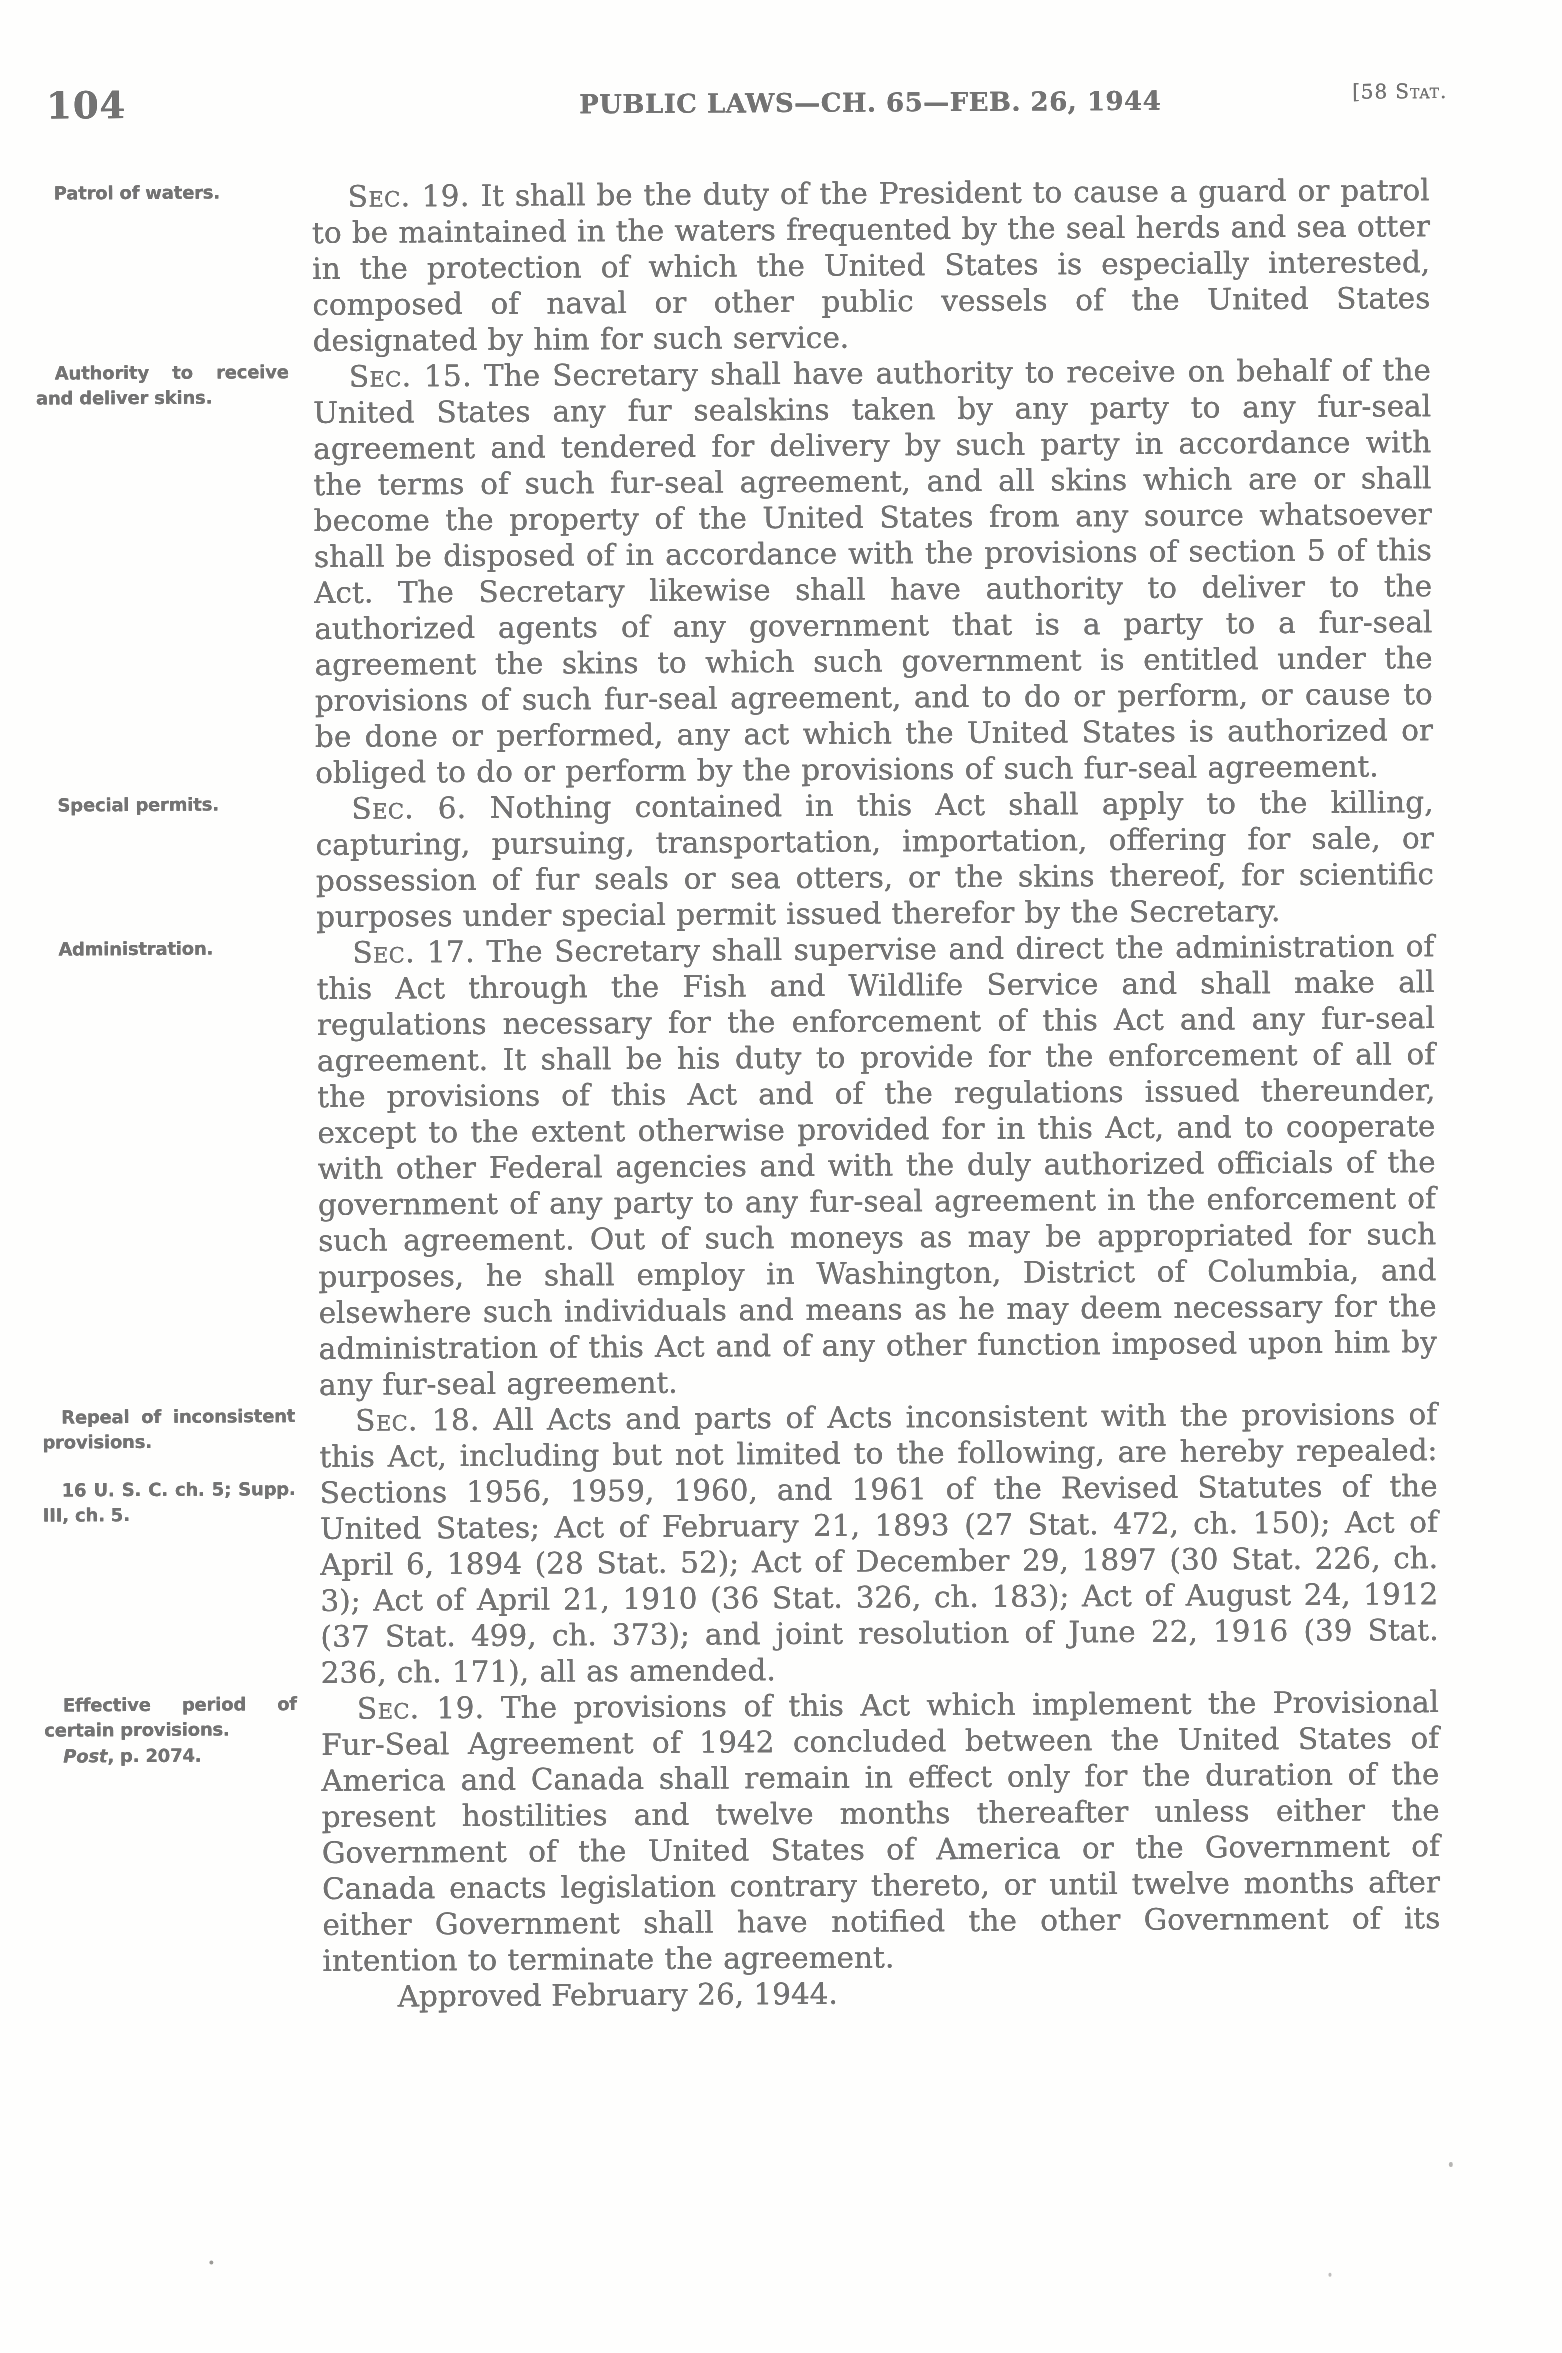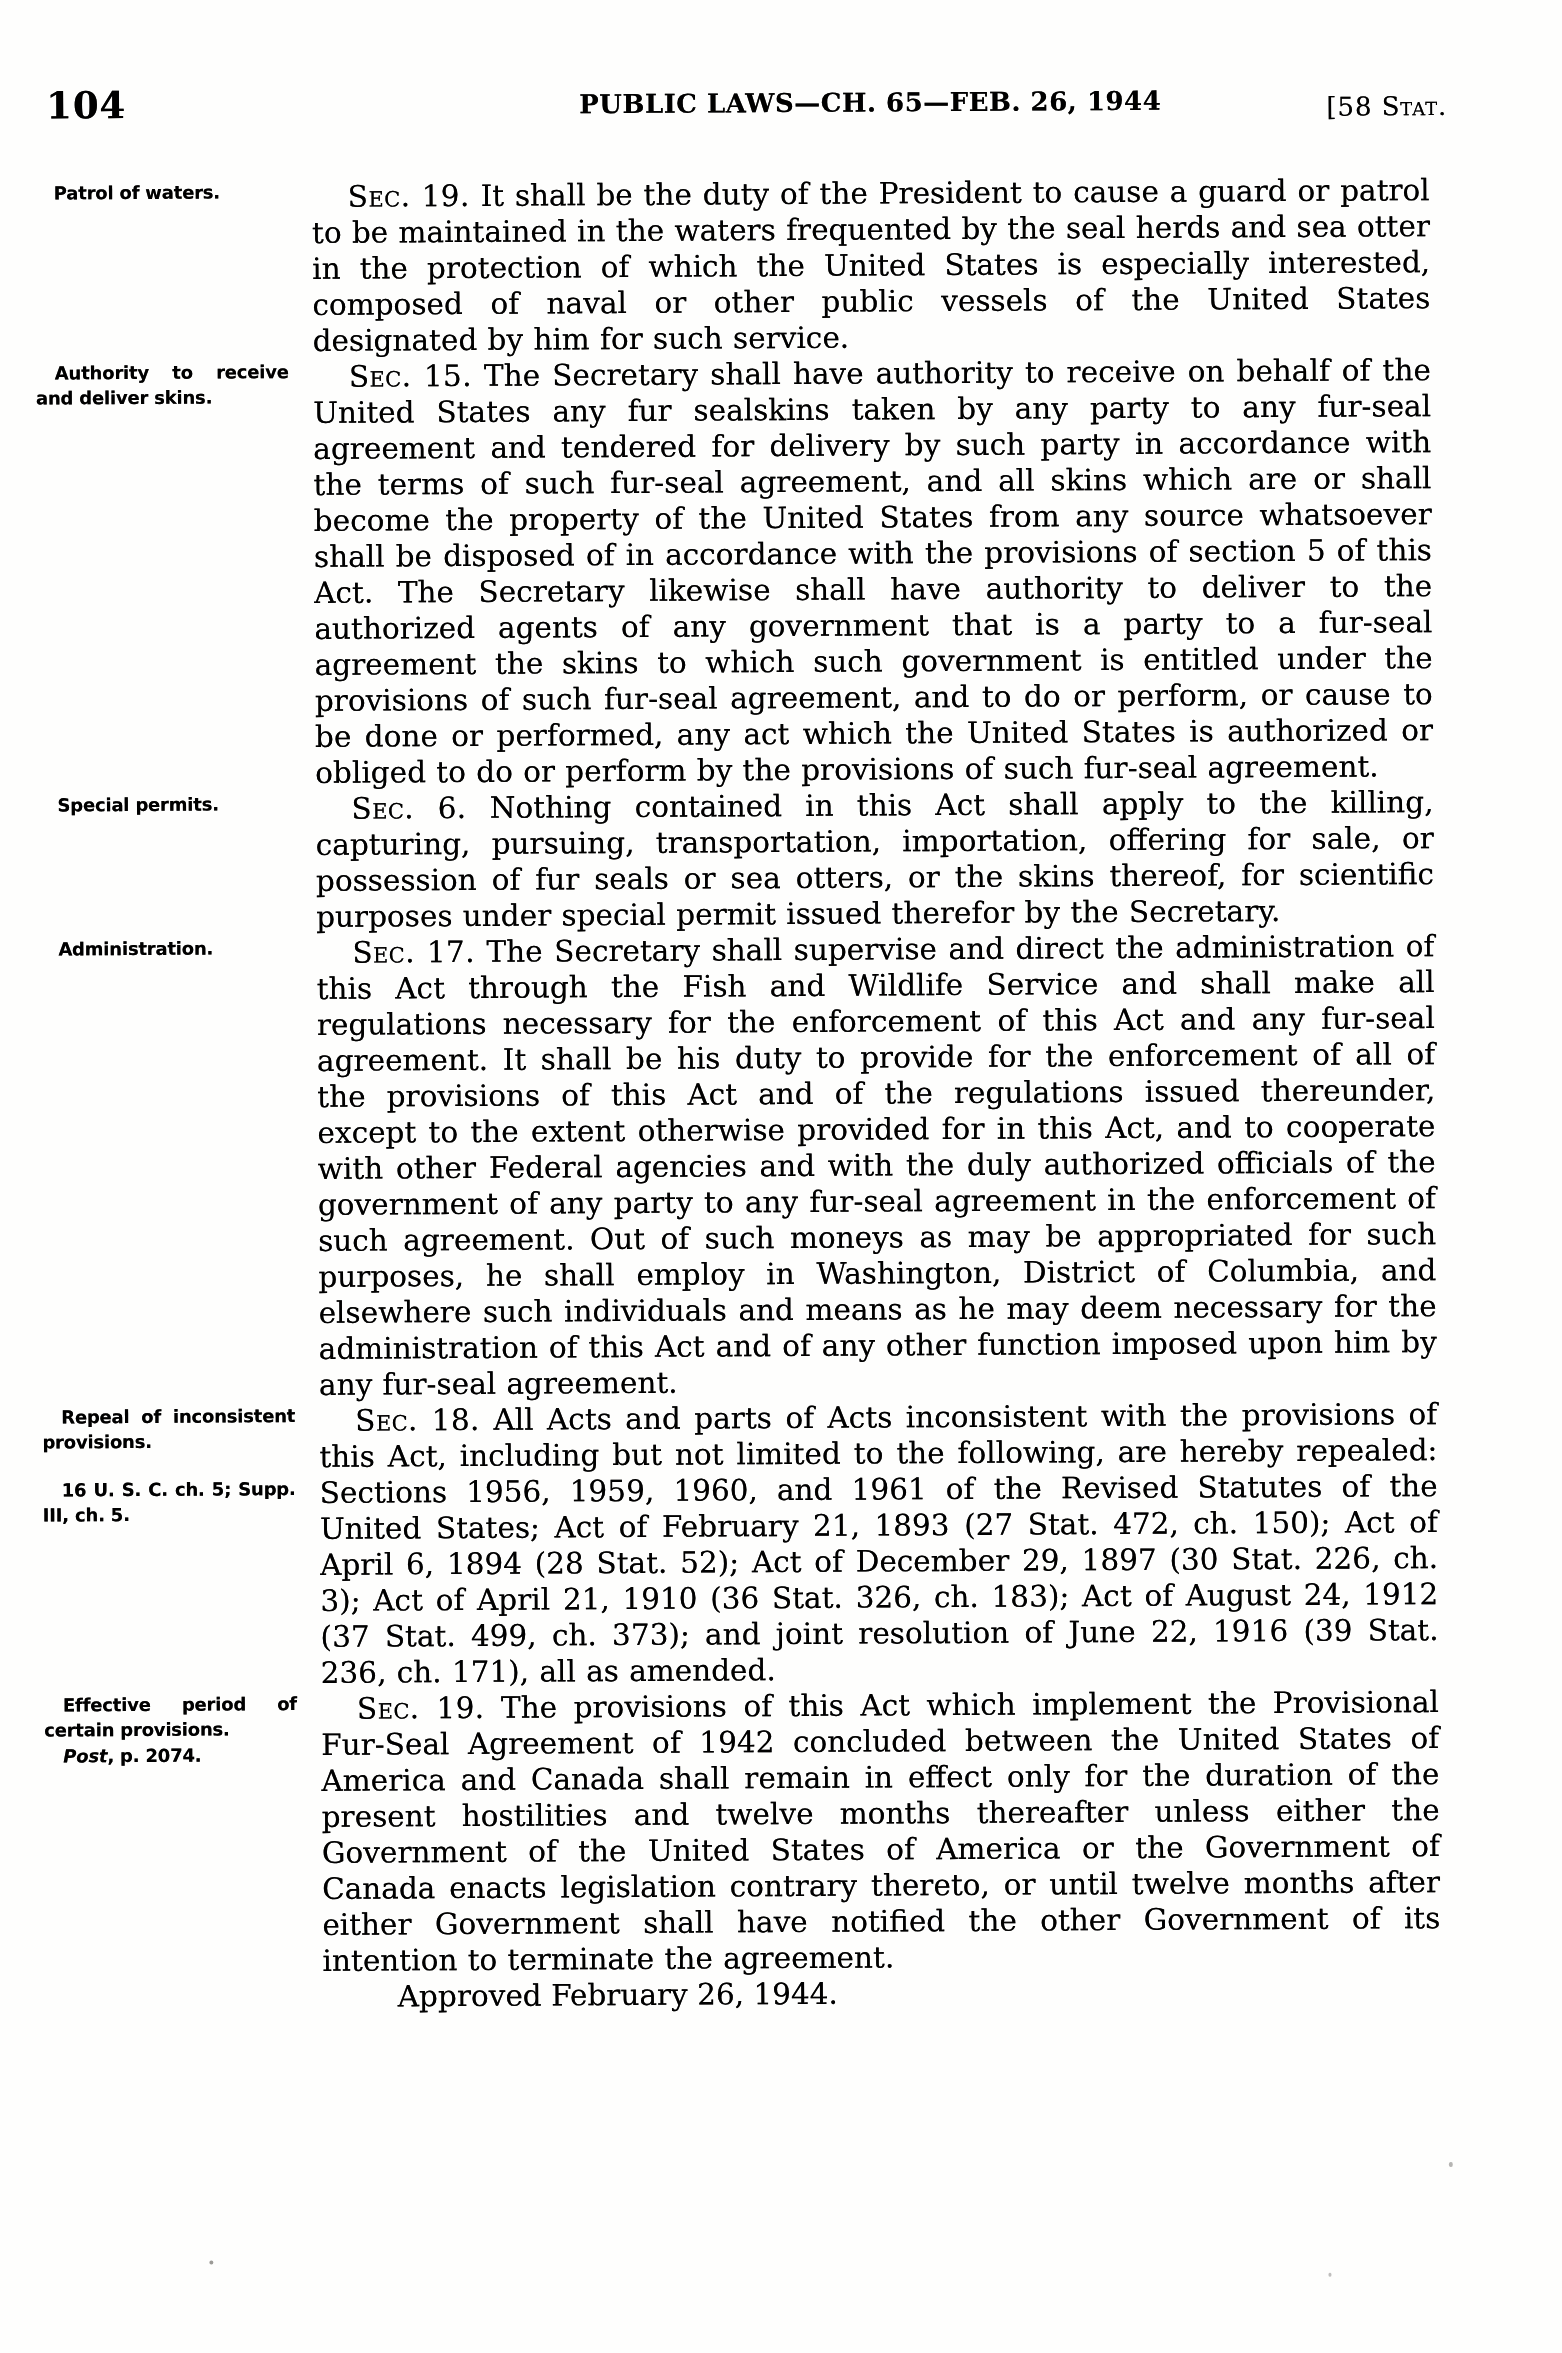--- a/index.html
+++ b/index.html
@@ -3,21 +3,21 @@
 <meta charset="utf-8">
 <style>
   * { margin: 0; padding: 0; box-sizing: border-box; }
   html, body { background: #ffffff; }
   .page {
     position: relative;
     width: 1562px;
     height: 2354px;
     background: #fefefd;
     overflow: hidden;
-    color: #000000;
+    color: #737373;
     font-family: "DejaVu Serif", serif;
   }
   .tilt {
     position: absolute;
     inset: 0;
     transform: rotate(-0.35deg);
     transform-origin: 40% 10%;
   }
   
   .page-num {
@@ -36,22 +36,22 @@
     top: 89px;
     text-align: center;
     font-size: 26px;
     font-weight: bold;
     letter-spacing: 0.5px;
     text-shadow: 0 0 0.5px rgba(19,17,16,0.7);
   }
   .stat-ref {
     position: absolute;
     right: 114px;
-    top: 96px;
-    font-size: 26px;
+    top: 84px;
+    font-size: 20px;
     font-variant: small-caps;
     letter-spacing: 0.9px;
     text-shadow: 0 0 0.5px rgba(19,17,16,0.7);
   }
   
   .body-col {
     position: absolute;
     left: 312px;
     top: 177px;
     width: 1118px;

